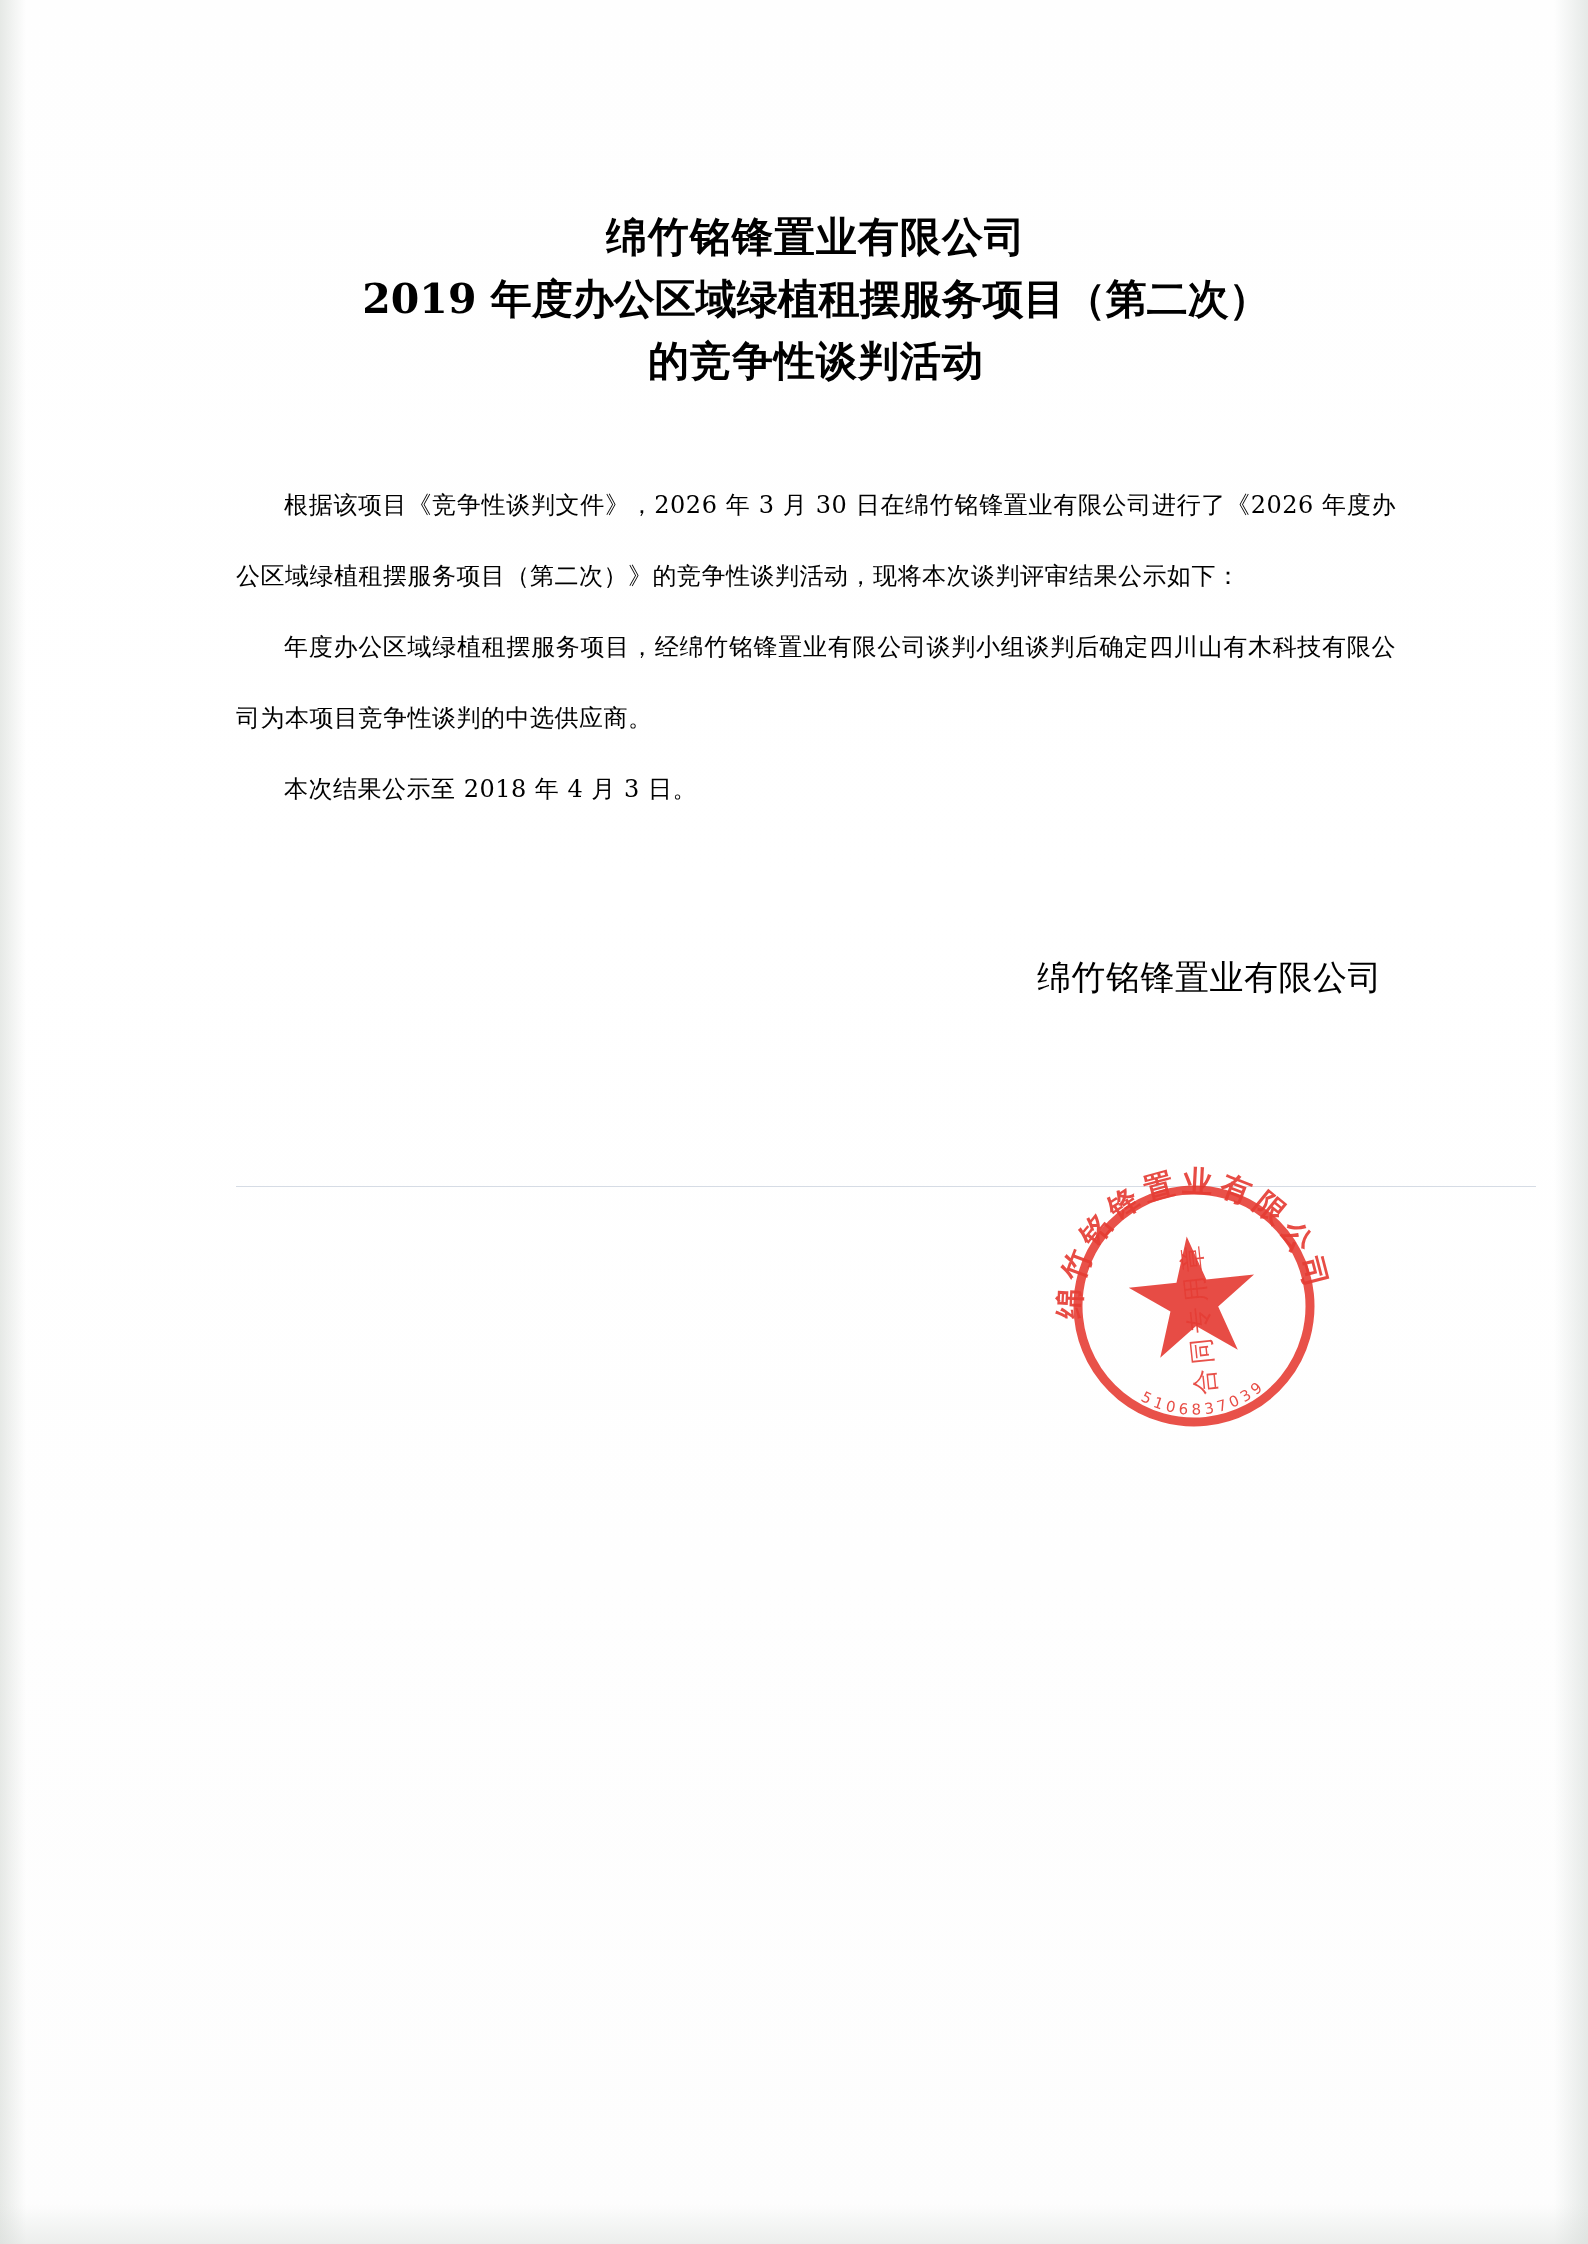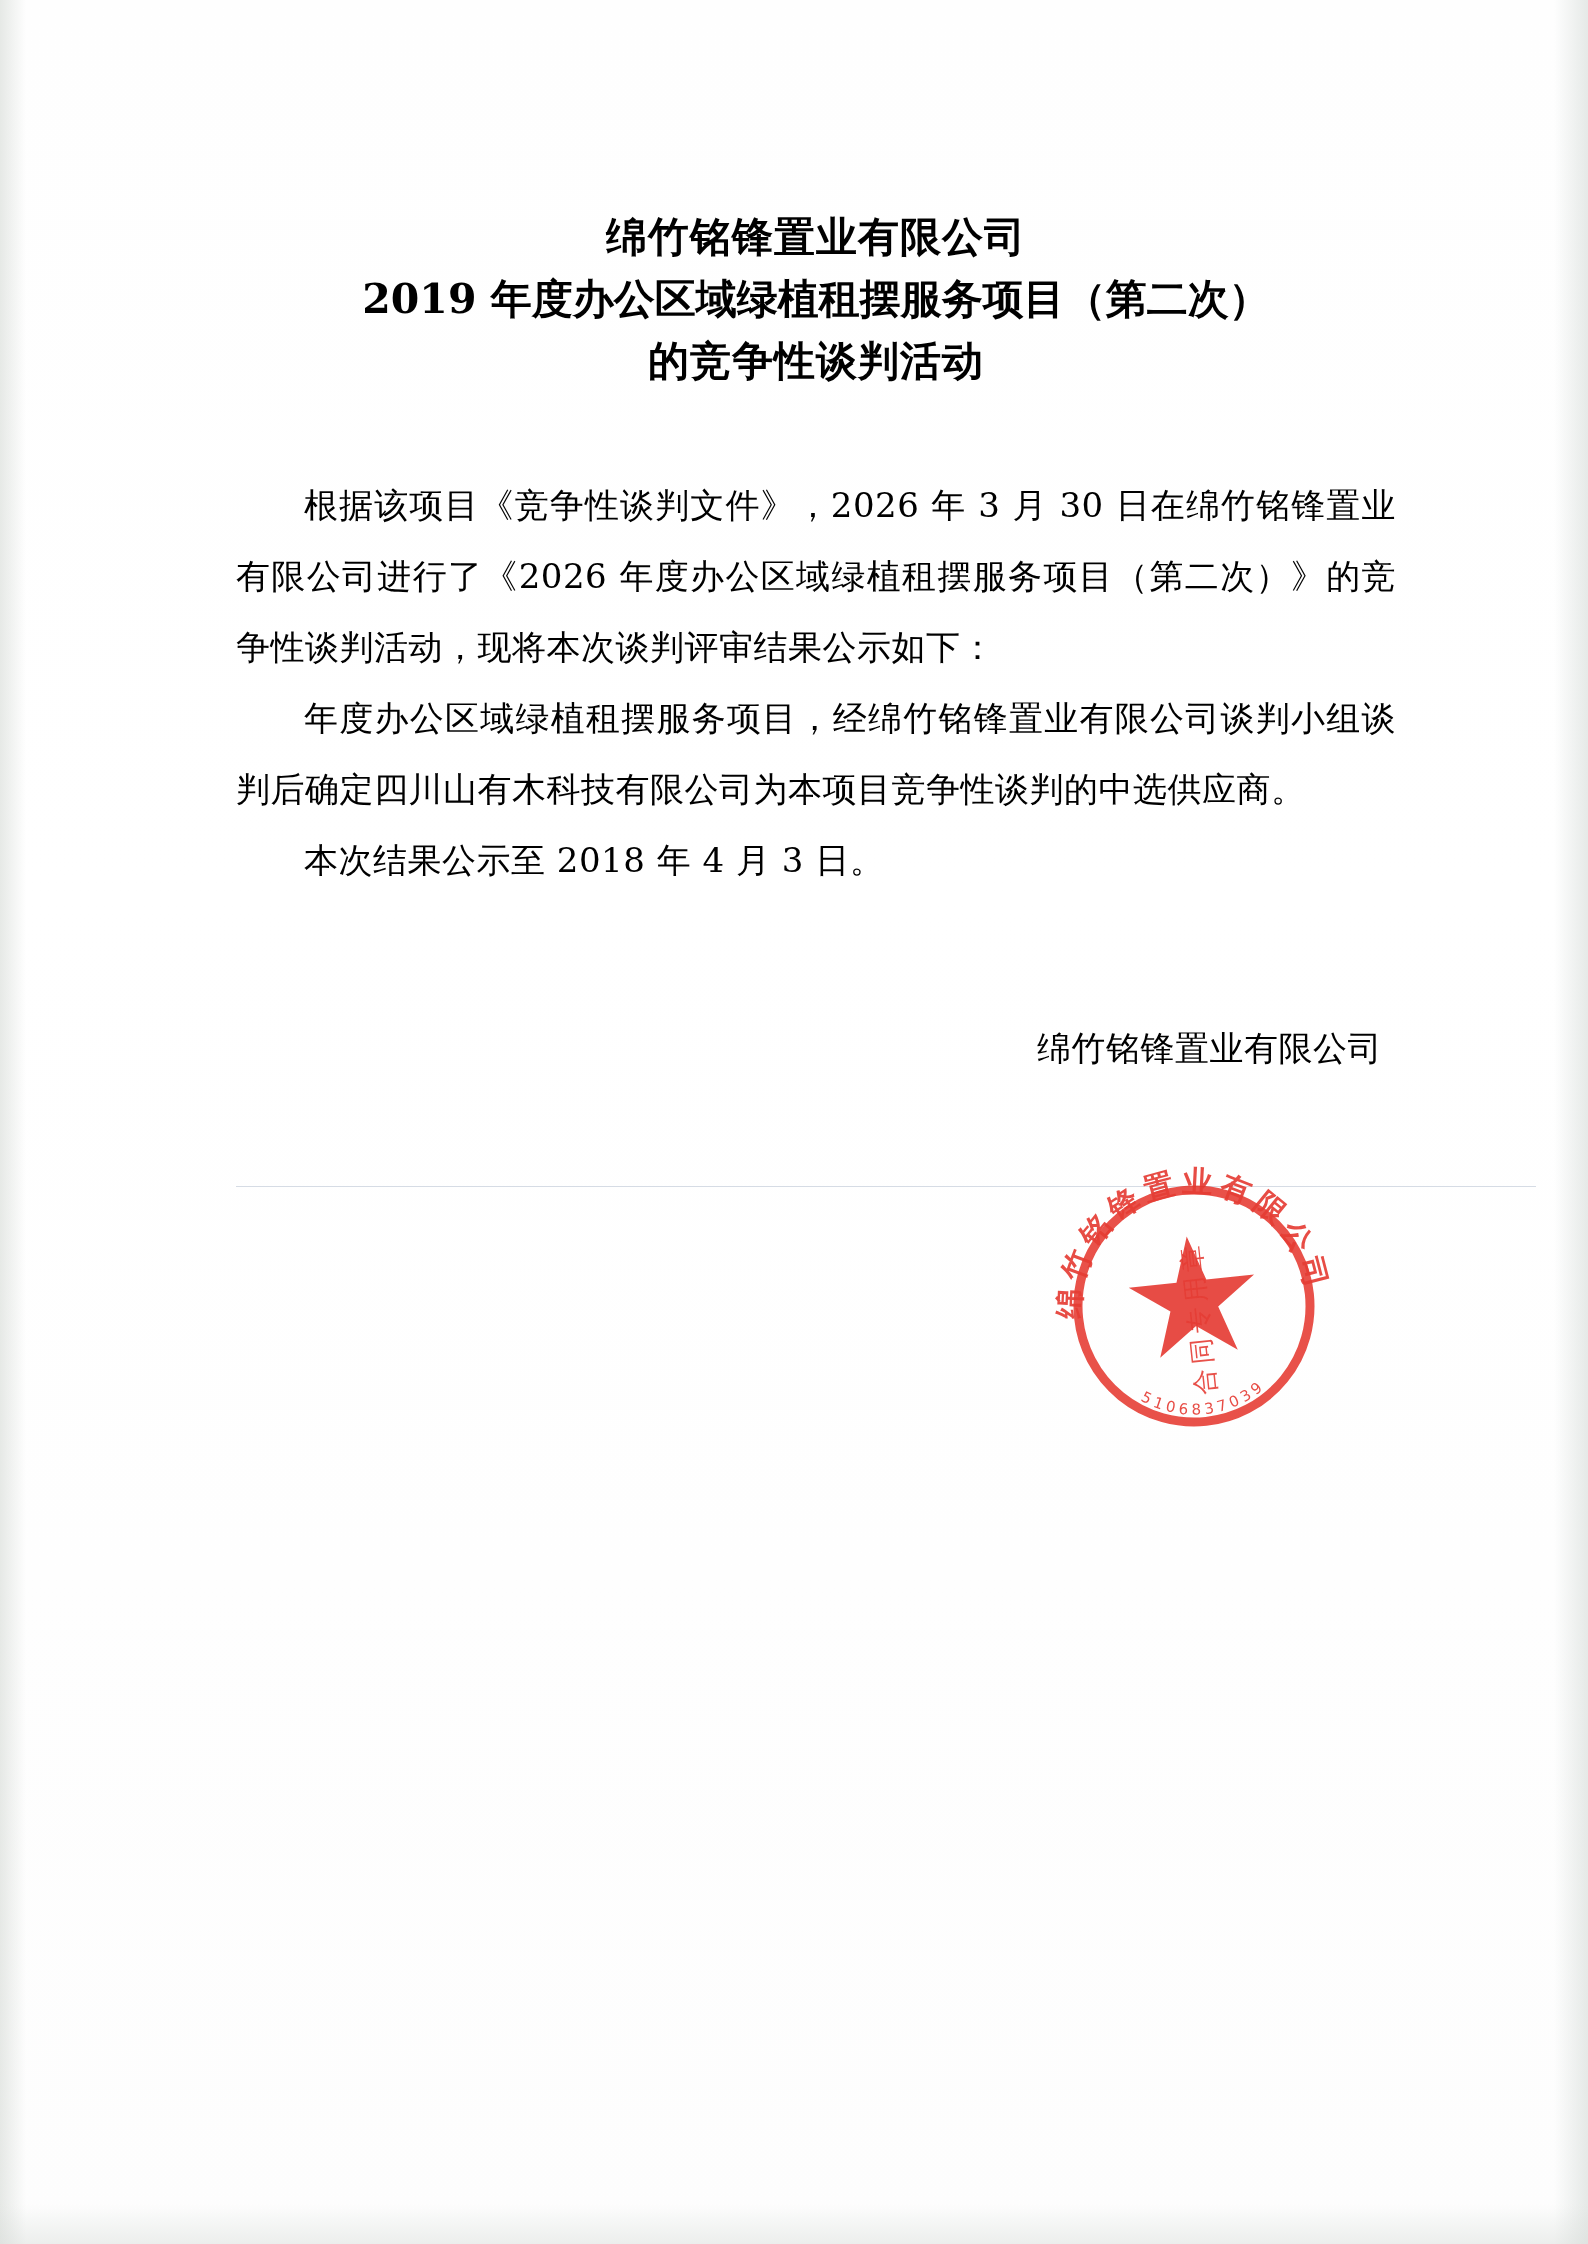--- a/index.html
+++ b/index.html
@@ -70,21 +70,21 @@
     line-height: 62px;
     letter-spacing: 1px;
     white-space: nowrap;
   }
   .title-line.l2 {
     letter-spacing: 0px;
   }
 
   .body-block {
     margin-top: 78px;
-    font-size: 34px;
+    font-size: 24px;
     line-height: 71px;
     text-align: justify;
     text-justify: inter-ideograph;
   }
   .para {
     text-indent: 2em;
     margin: 0;
     letter-spacing: 0.5px;
   }
 

